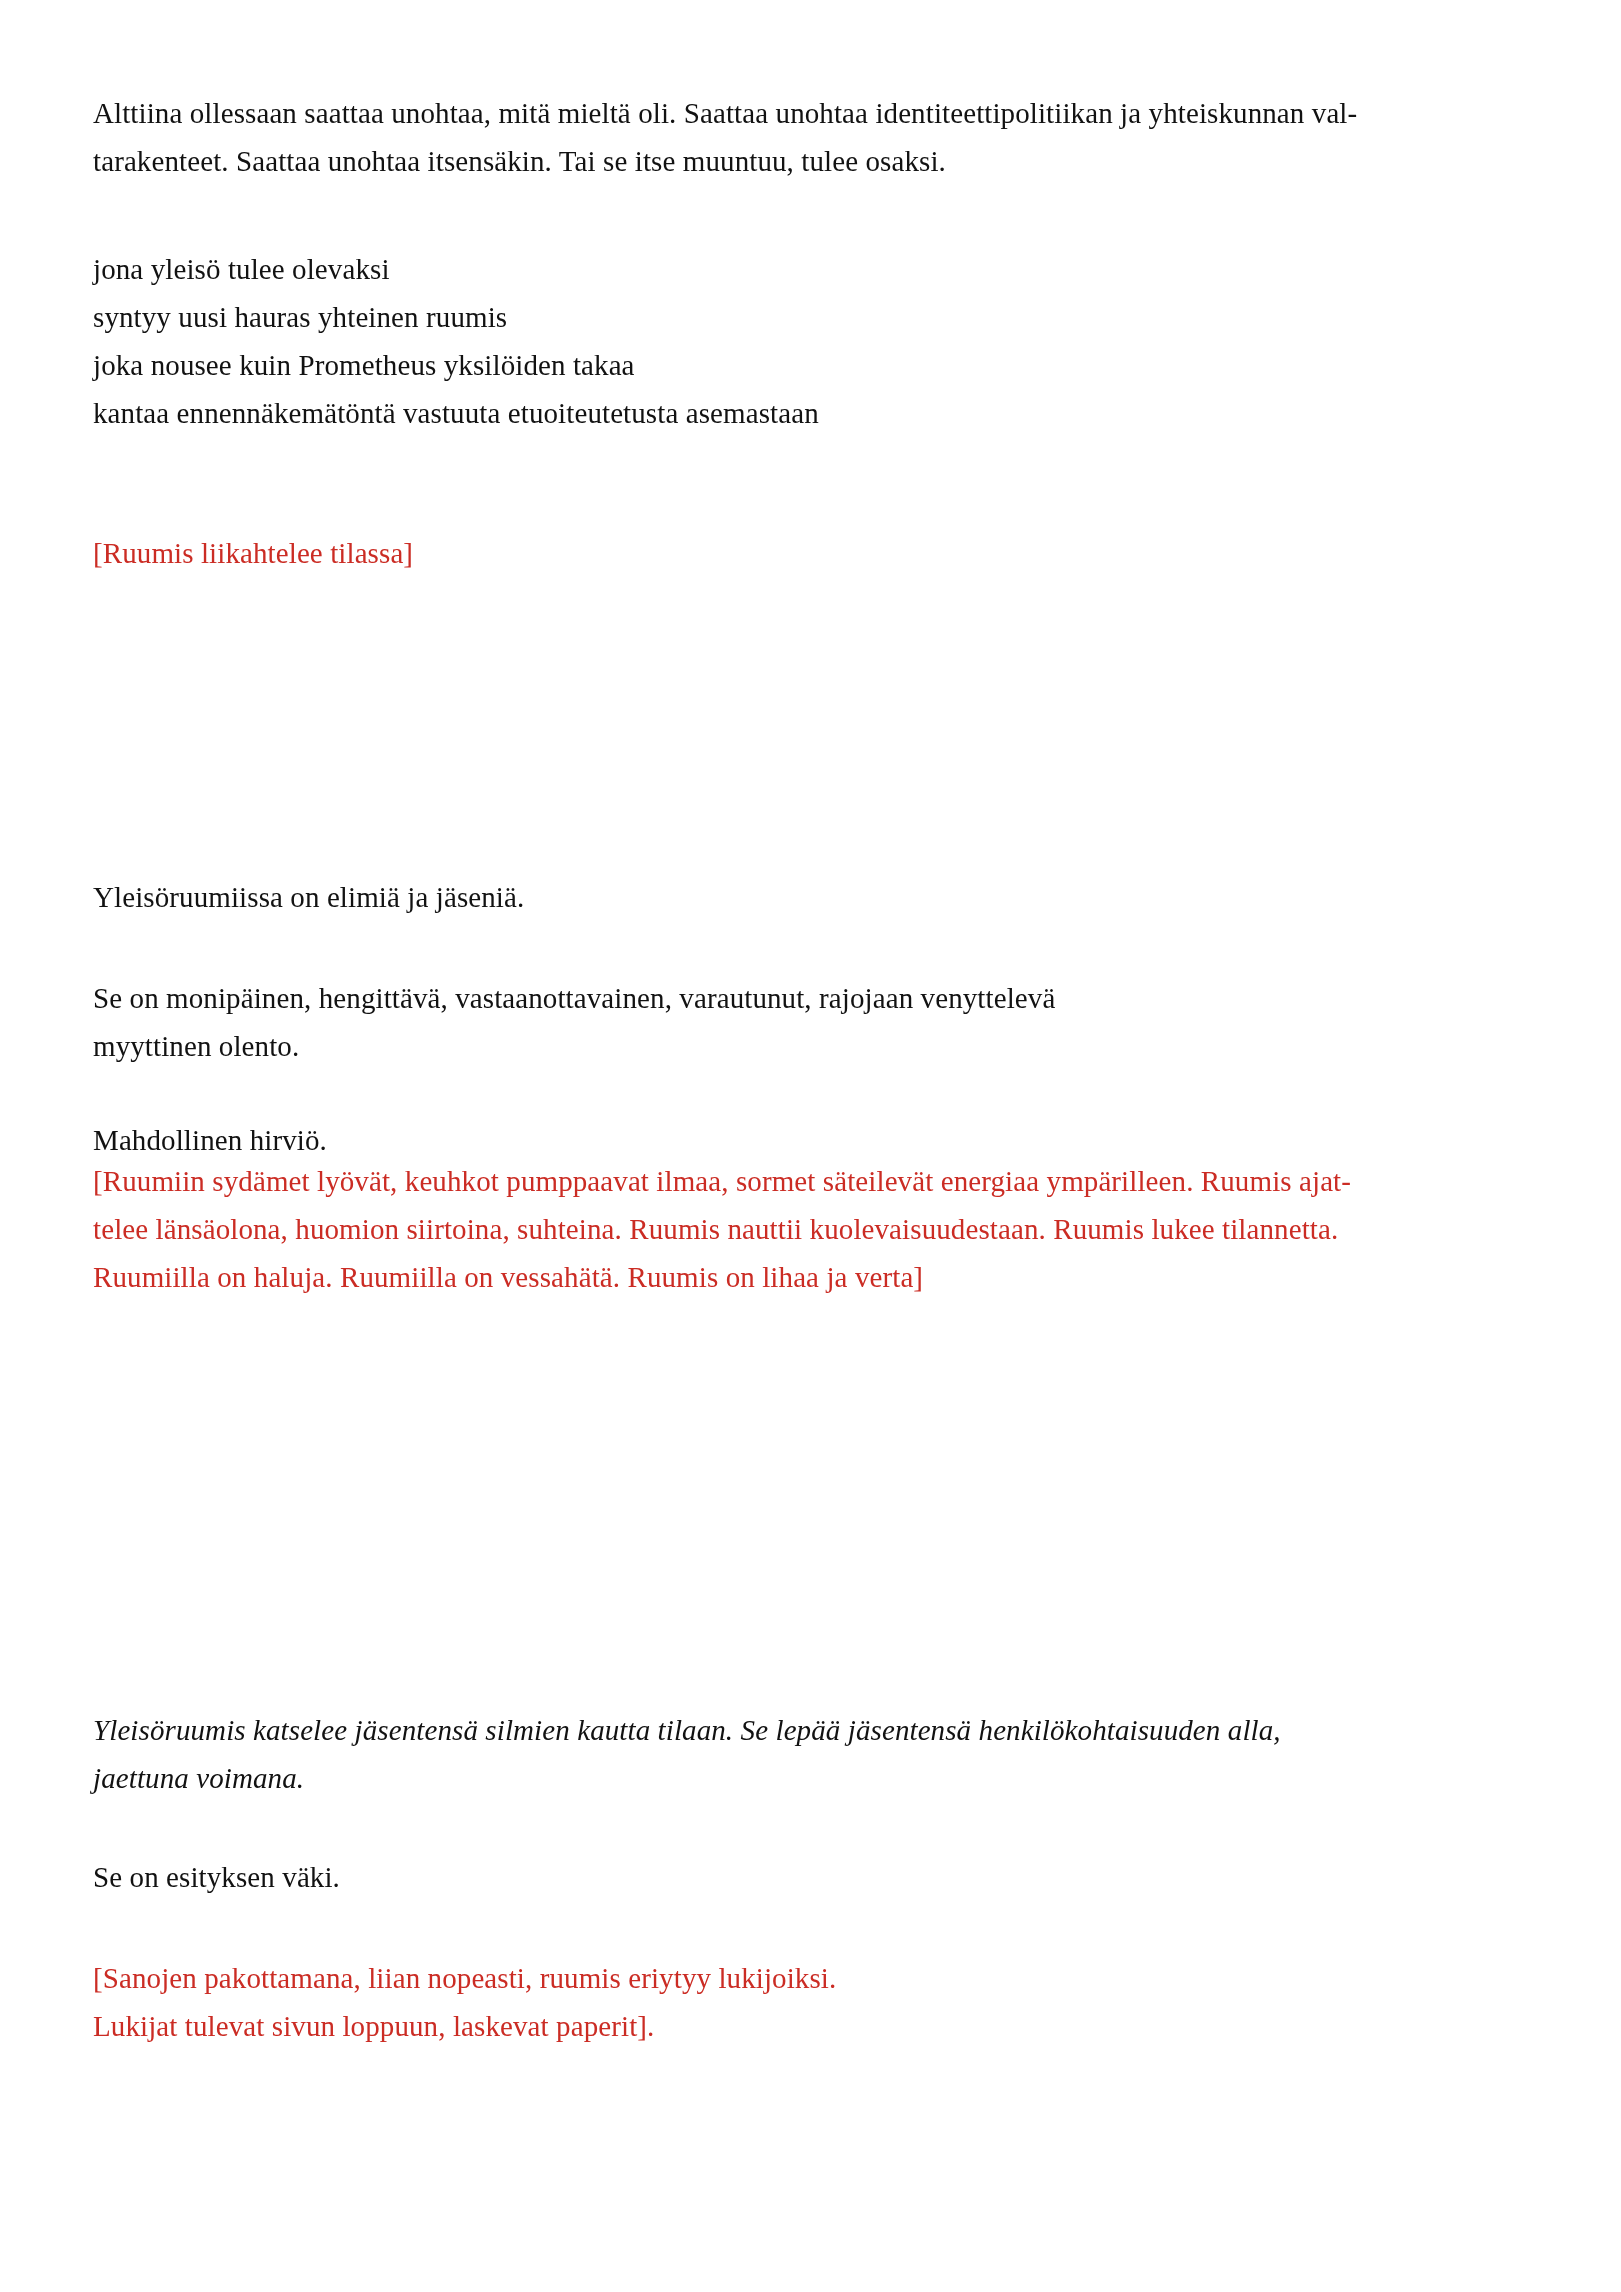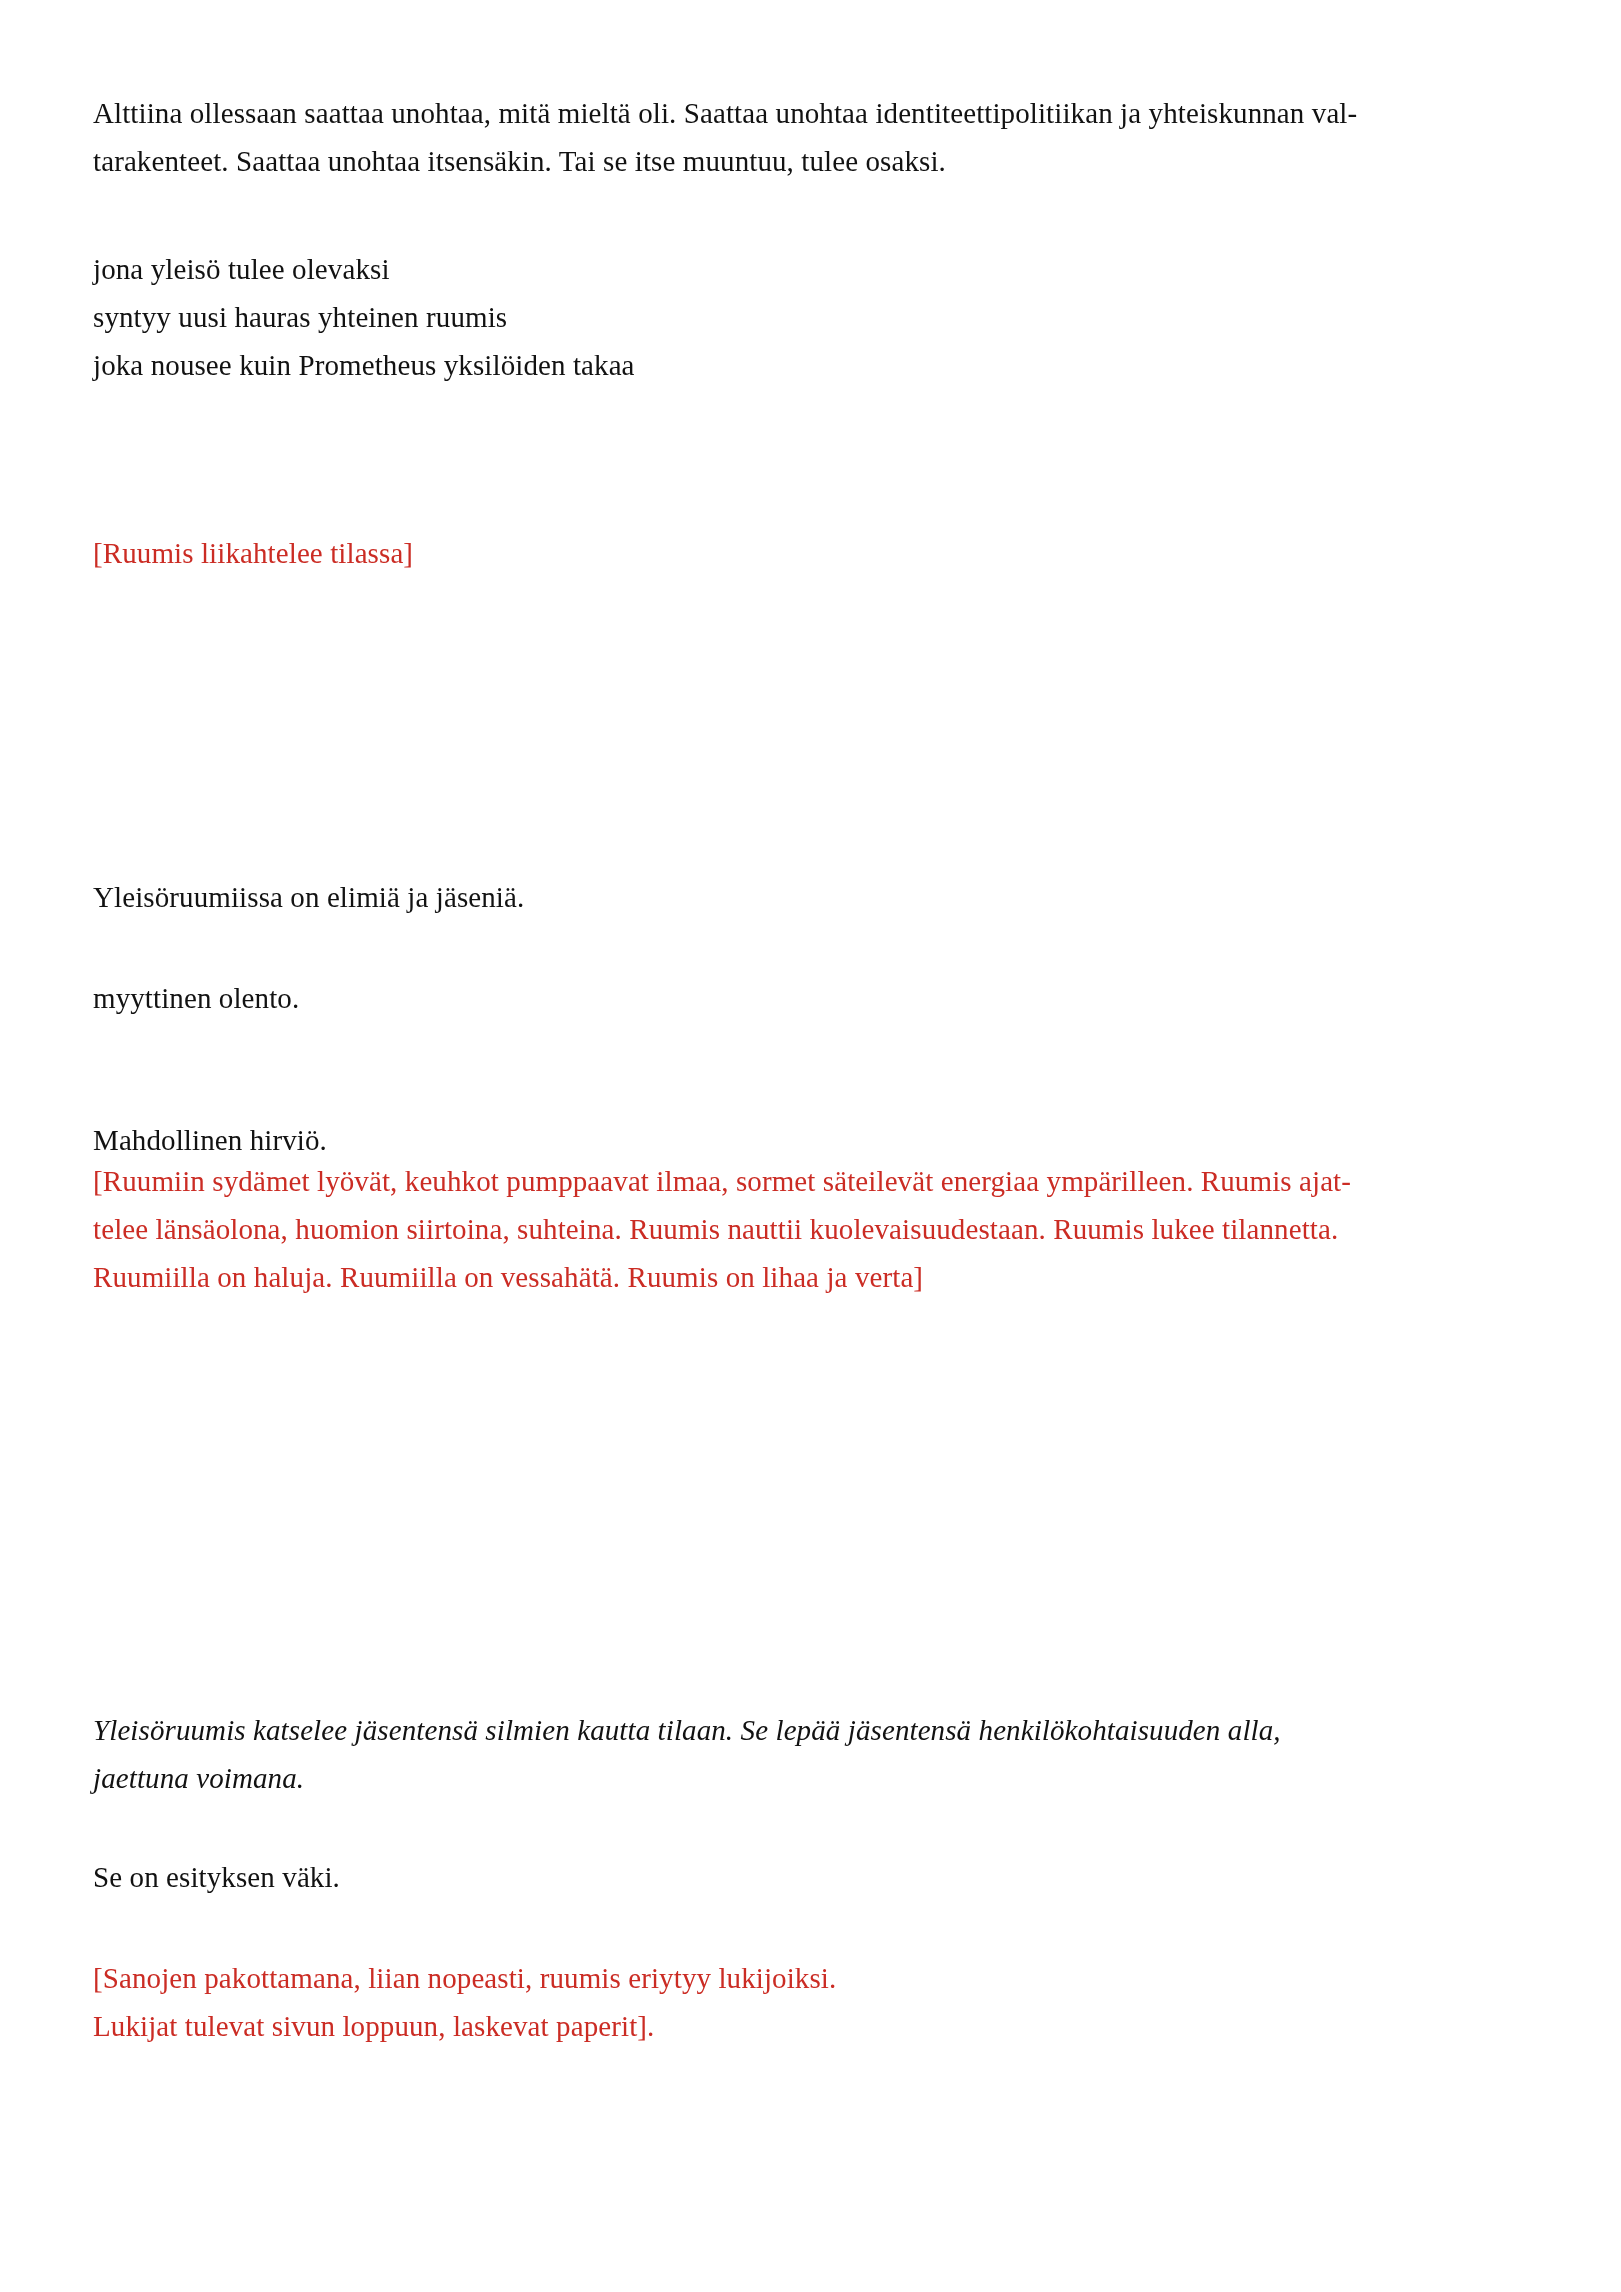--- a/index.html
+++ b/index.html
@@ -50,31 +50,33 @@
 
   <div class="block b1">
     <div class="line">Alttiina ollessaan saattaa unohtaa, mitä mieltä oli. Saattaa unohtaa identiteettipolitiikan ja yhteiskunnan val-</div>
     <div class="line">tarakenteet. Saattaa unohtaa itsensäkin. Tai se itse muuntuu, tulee osaksi.</div>
   </div>
 
   <div class="block b2">
     <div class="line">jona yleisö tulee olevaksi</div>
     <div class="line">syntyy uusi hauras yhteinen ruumis</div>
     <div class="line">joka nousee kuin Prometheus yksilöiden takaa</div>
+    <div class="line">kantaa ennennäkemätöntä vastuuta etuoiteutetusta asemastaan</div>
   </div>
 
   <div class="block b3 red">
     <div class="line">[Ruumis liikahtelee tilassa]</div>
   </div>
 
   <div class="block b4">
     <div class="line">Yleisöruumiissa on elimiä ja jäseniä.</div>
   </div>
 
   <div class="block b5">
+    <div class="line">Se on monipäinen, hengittävä, vastaanottavainen, varautunut, rajojaan venyttelevä</div>
     <div class="line">myyttinen olento.</div>
   </div>
 
   <div class="block b6">
     <div class="line">Mahdollinen hirviö.</div>
   </div>
 
   <div class="block b7 red">
     <div class="line">[Ruumiin sydämet lyövät, keuhkot pumppaavat ilmaa, sormet säteilevät energiaa ympärilleen. Ruumis ajat-</div>
     <div class="line">telee länsäolona, huomion siirtoina, suhteina. Ruumis nauttii kuolevaisuudestaan. Ruumis lukee tilannetta.</div>

